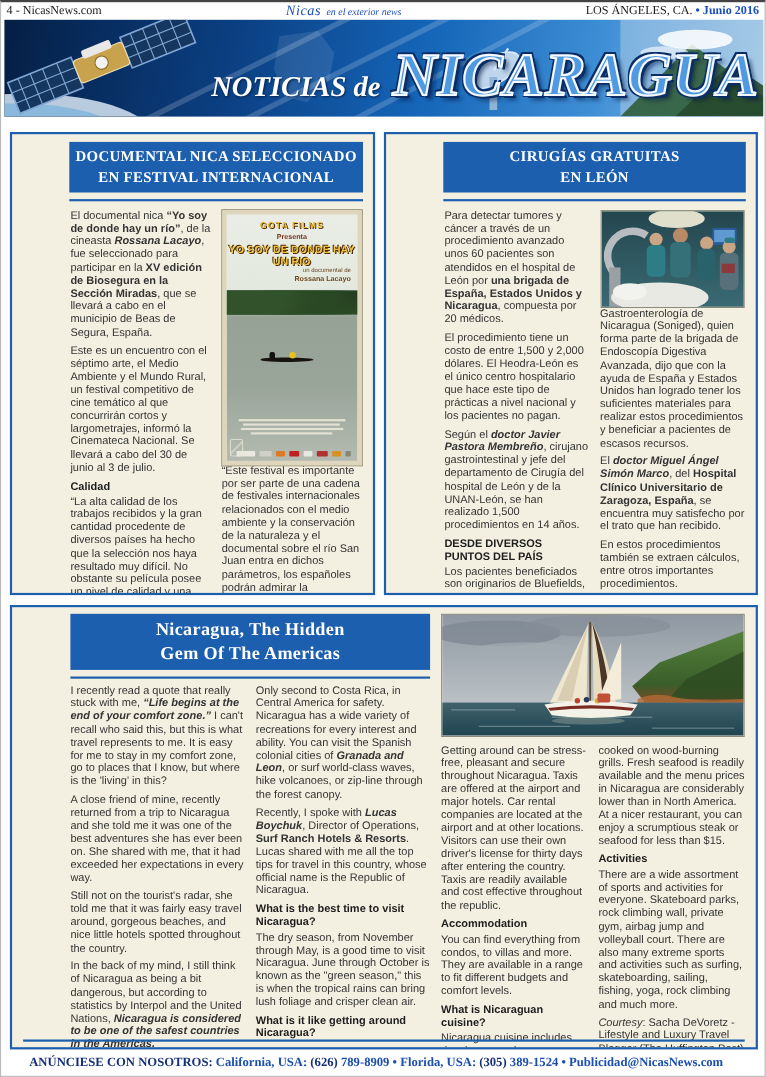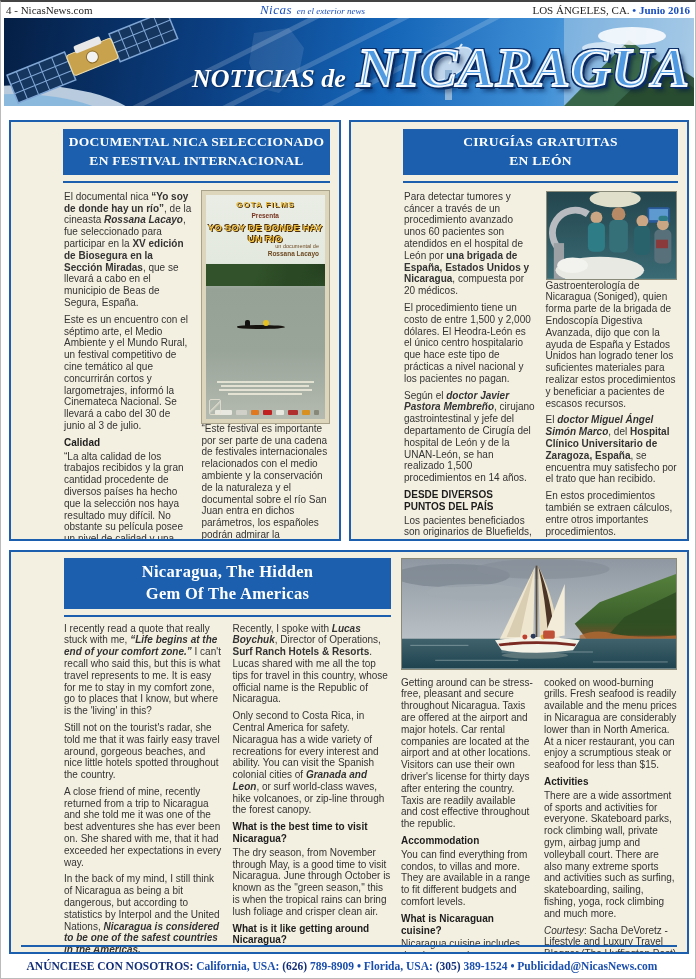--- a/index.html
+++ b/index.html
@@ -269,27 +269,27 @@
     <div class="a3-body">
       <div class="a3-left">
         <div class="titlebar en">
           <div>Nicaragua, The Hidden</div>
           <div>Gem Of The Americas</div>
         </div>
         <div class="rule"></div>
         <div class="cols2">
           <div class="col">
             <p><span>I recently read a quote that really stuck with me, </span><span class="sbi">“Life begins at the end of your comfort zone.”</span><span> I can't recall who said this, but this is what travel represents to me. It is easy for me to stay in my comfort zone, go to places that I know, but where is the 'living' in this?</span></p>
+            <p>A close friend of mine, recently returned from a trip to Nicaragua and she told me it was one of the best adventures she has ever been on. She shared with me, that it had exceeded her expectations in every way.</p>
             <p>Still not on the tourist's radar, she told me that it was fairly easy travel around, gorgeous beaches, and nice little hotels spotted throughout the country.</p>
-            <p>A close friend of mine, recently returned from a trip to Nicaragua and she told me it was one of the best adventures she has ever been on. She shared with me, that it had exceeded her expectations in every way.</p>
             <p><span>In the back of my mind, I still think of Nicaragua as being a bit dangerous, but according to statistics by Interpol and the United Nations, </span><span class="sbi">Nicaragua is considered to be one of the safest countries in the Americas.</span></p>
           </div>
           <div class="col">
+            <p><span>Only second to Costa Rica, in Central America for safety. Nicaragua has a wide variety of recreations for every interest and ability. You can visit the Spanish colonial cities of </span><span class="sbi">Granada and Leon</span><span>, or surf world-class waves, hike volcanoes, or zip-line through the forest canopy.</span></p>
             <p><span>Recently, I spoke with </span><span class="sbi">Lucas Boychuk</span><span>, Director of Operations, </span><span class="sb">Surf Ranch Hotels &amp; Resorts</span><span>. Lucas shared with me all the top tips for travel in this country, whose official name is the Republic of Nicaragua.</span></p>
-            <p><span>Only second to Costa Rica, in Central America for safety. Nicaragua has a wide variety of recreations for every interest and ability. You can visit the Spanish colonial cities of </span><span class="sbi">Granada and Leon</span><span>, or surf world-class waves, hike volcanoes, or zip-line through the forest canopy.</span></p>
             <p class="h">What is the best time to visit Nicaragua?</p>
             <p>The dry season, from November through May, is a good time to visit Nicaragua. June through October is known as the "green season," this is when the tropical rains can bring lush foliage and crisper clean air.</p>
             <p class="h">What is it like getting around Nicaragua?</p>
           </div>
         </div>
       </div>
       <div class="a3-right">
         <div class="photo-frame">
           <svg viewBox="0 0 330 132" width="100%">
             <defs>

